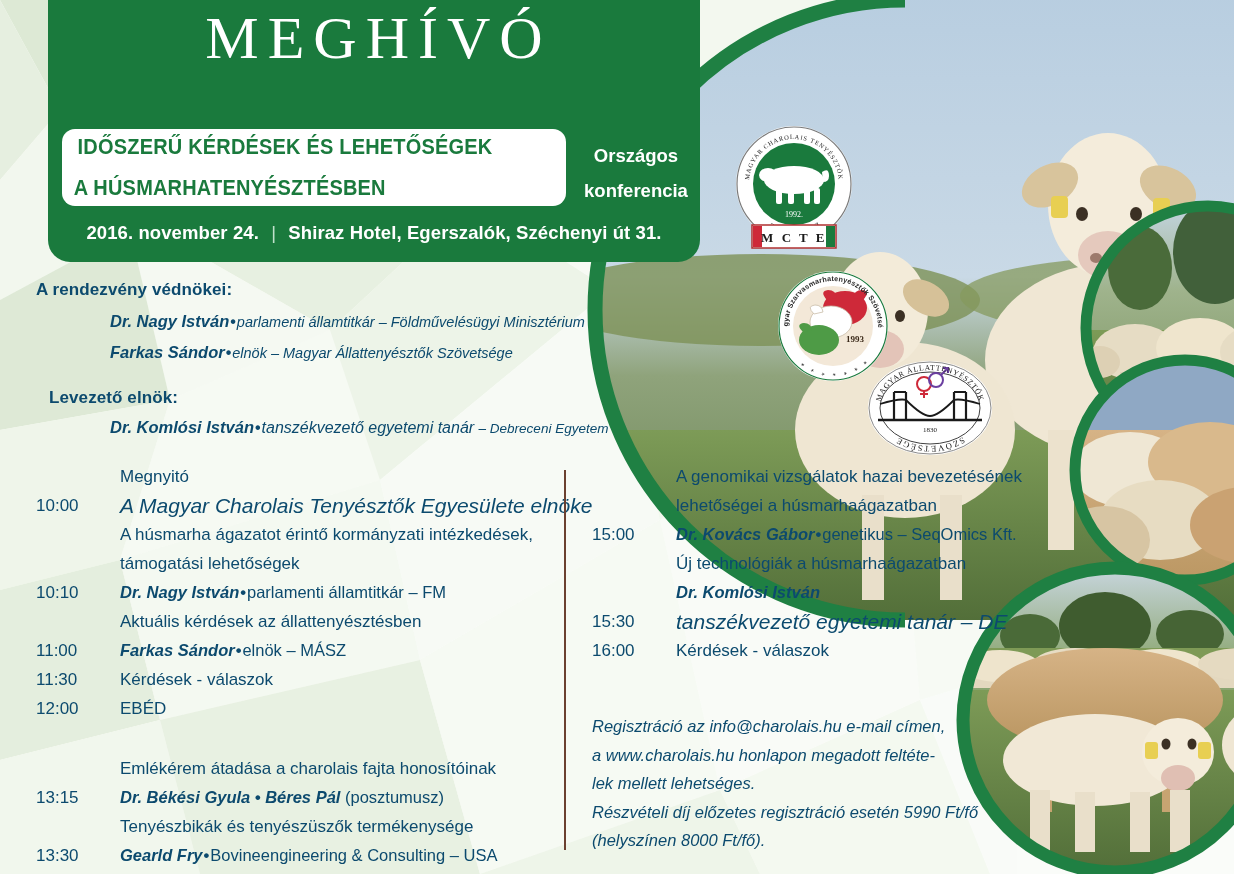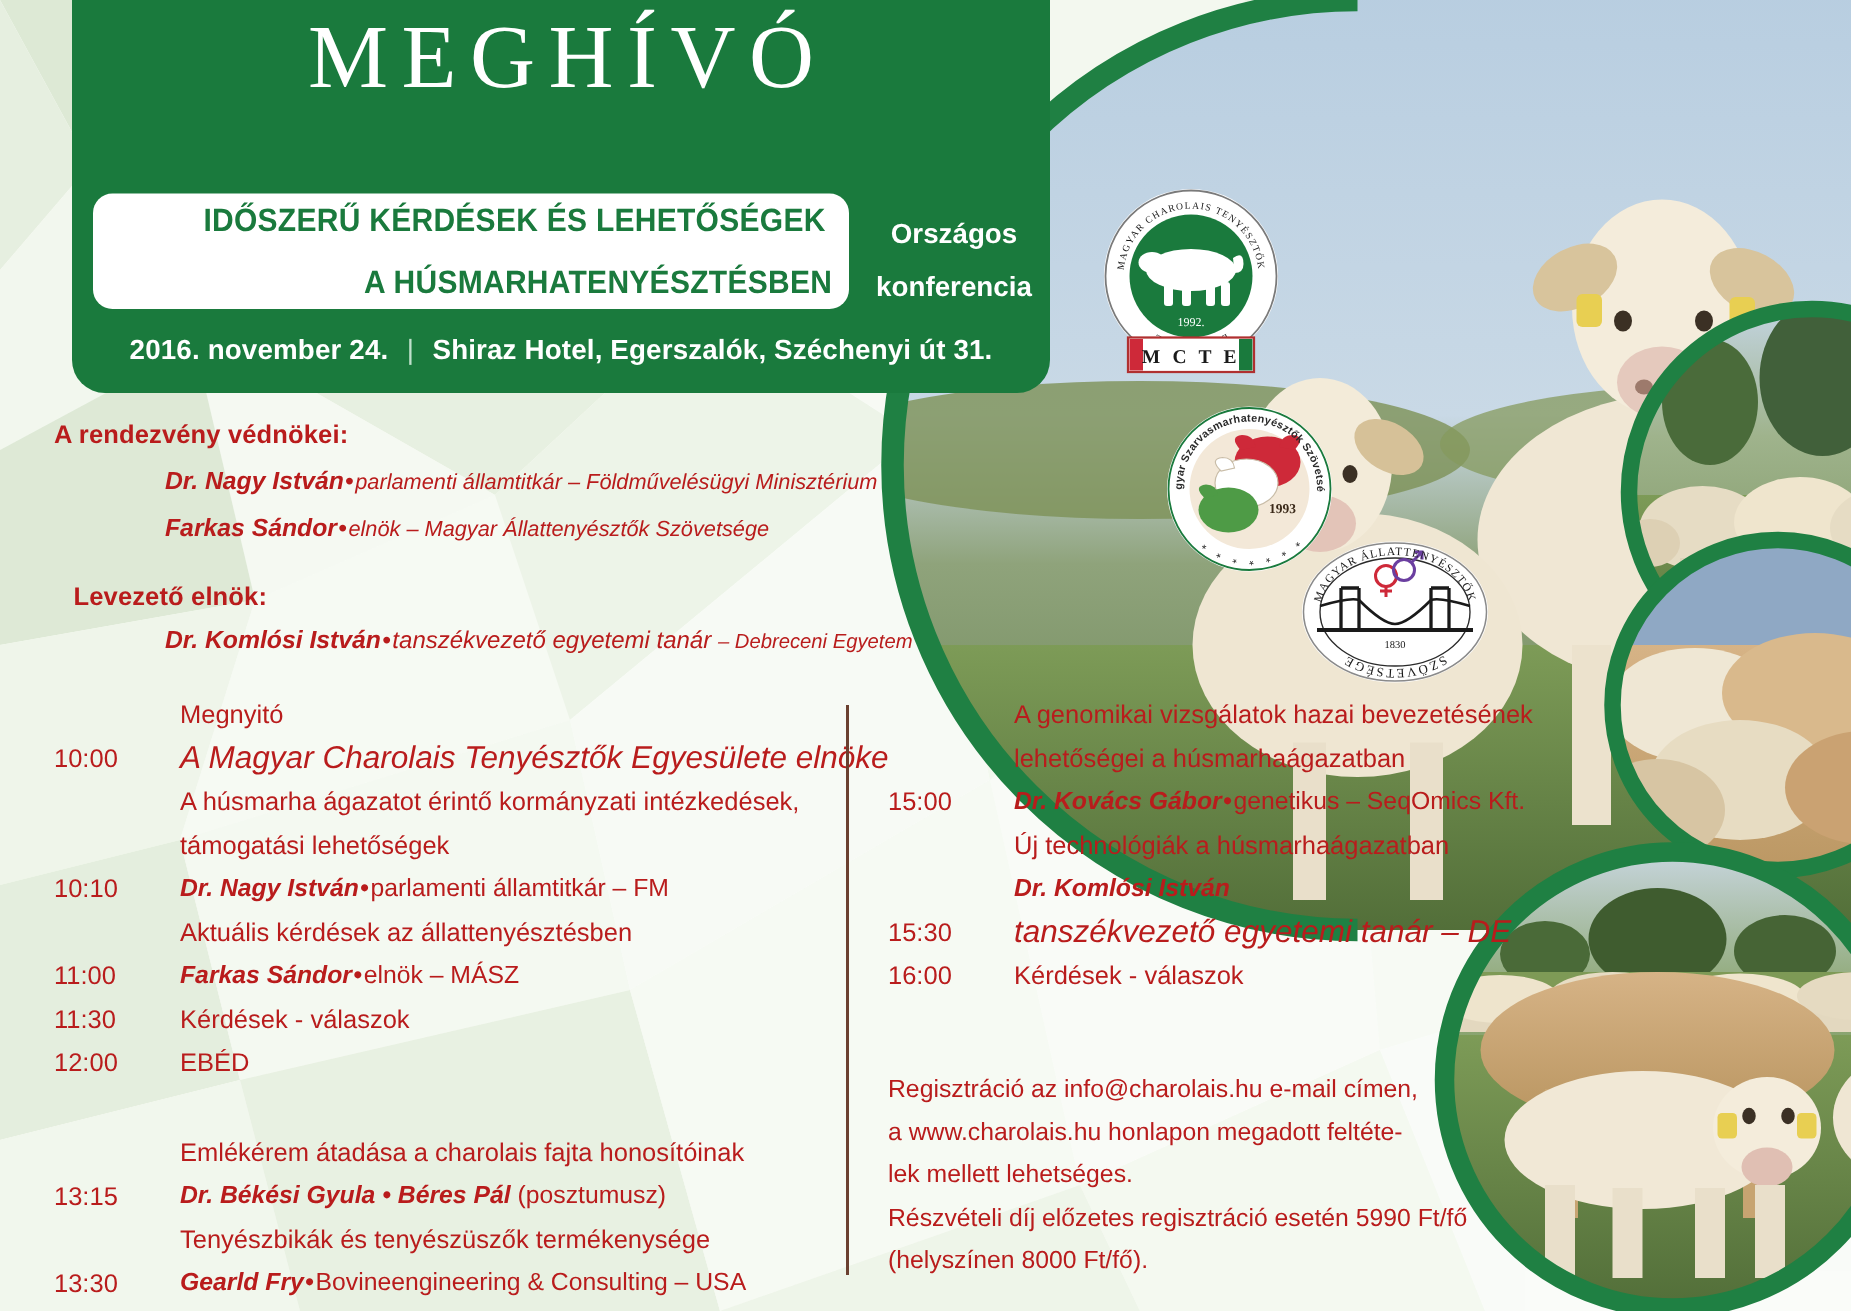--- a/index.html
+++ b/index.html
@@ -62,21 +62,21 @@
   .title-card {
     position: absolute;
     left: 14px;
     top: 159px;
     width: 504px;
     height: 77px;
     background: #ffffff;
     border-radius: 13px;
     display: flex;
     flex-direction: column;
-    align-items: flex-end;
+    align-items: flex-start;
     justify-content: center;
     gap: 16px;
   }
 
   .title-card .line {
     color: #1a7a3d;
     font-size: 21.5px;
     font-weight: bold;
     letter-spacing: 0.2px;
     transform: scaleX(0.93);
@@ -107,21 +107,21 @@
     letter-spacing: 0.1px;
     white-space: nowrap;
   }
   .datebar .sep {
     color: #bfe0cb;
     font-weight: normal;
     padding: 0 7px;
   }
 
   
-  .content { position: absolute; inset: 0; z-index: 4; color: #b91c1c; }
+  .content { position: absolute; inset: 0; z-index: 4; color: #0c4a6e; }
 
   .sec-head {
     position: absolute;
     font-size: 17px;
     font-weight: bold;
     letter-spacing: 0.1px;
     white-space: nowrap;
   }
 
   .patron {
@@ -177,20 +177,21 @@
   .prog-spacer { height: 31px; }
 
   .regblock {
     position: absolute;
     left: 592px;
     top: 712px;
     width: 400px;
   }
   .regblock .rl {
     font-size: 16.5px;
+    font-style: italic;
     line-height: 28.5px;
     white-space: nowrap;
   }
 
   
   .logo { position: absolute; z-index: 5; }
 </style>
 </head>
 <body>
 

